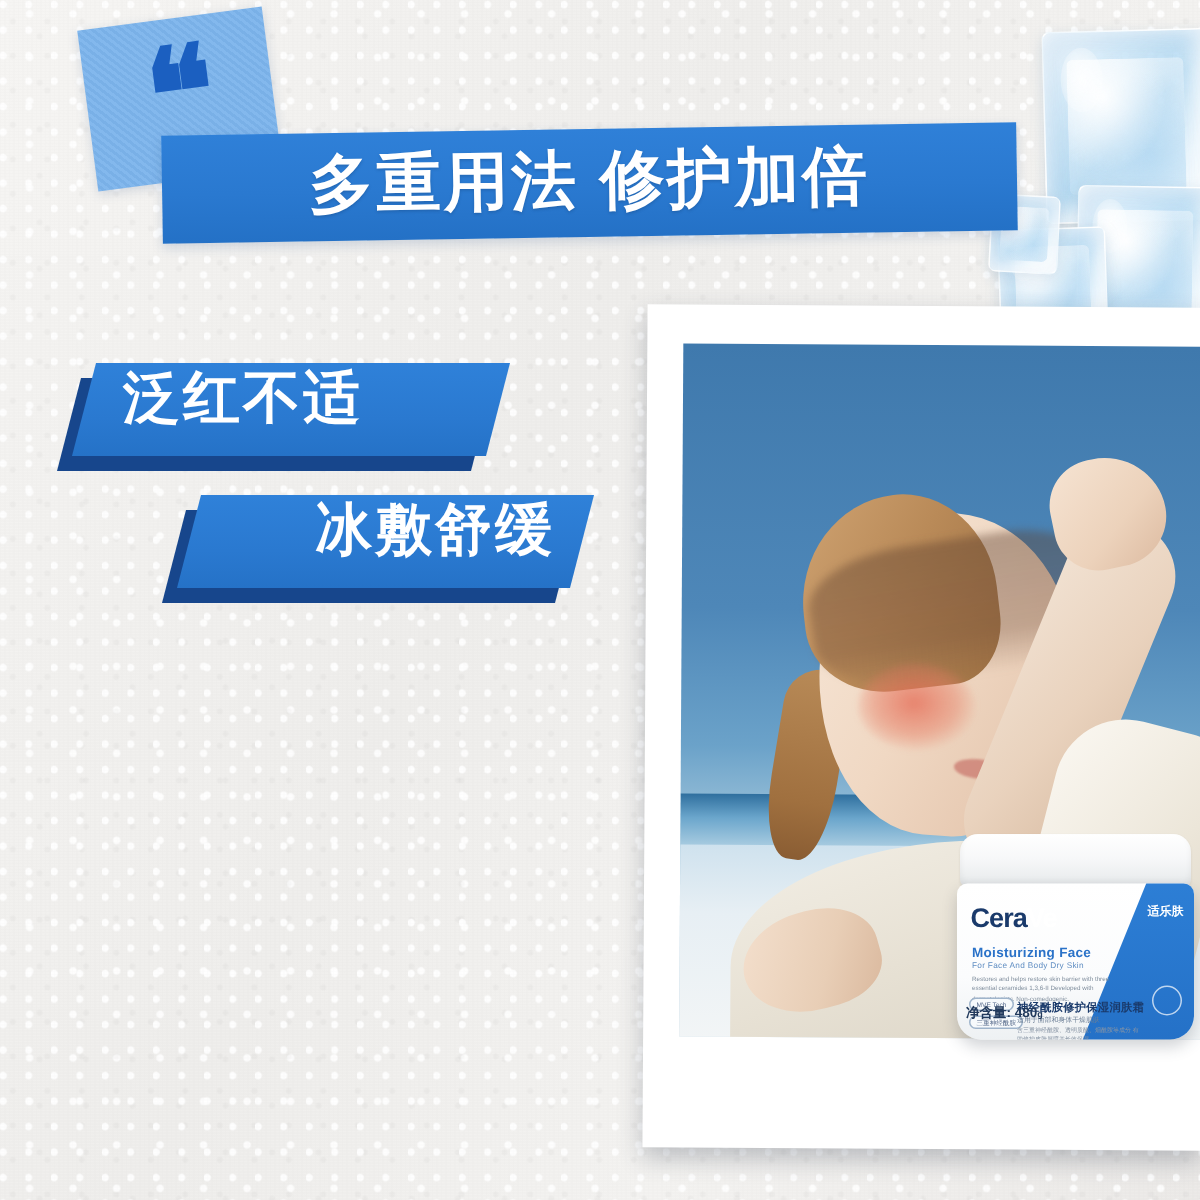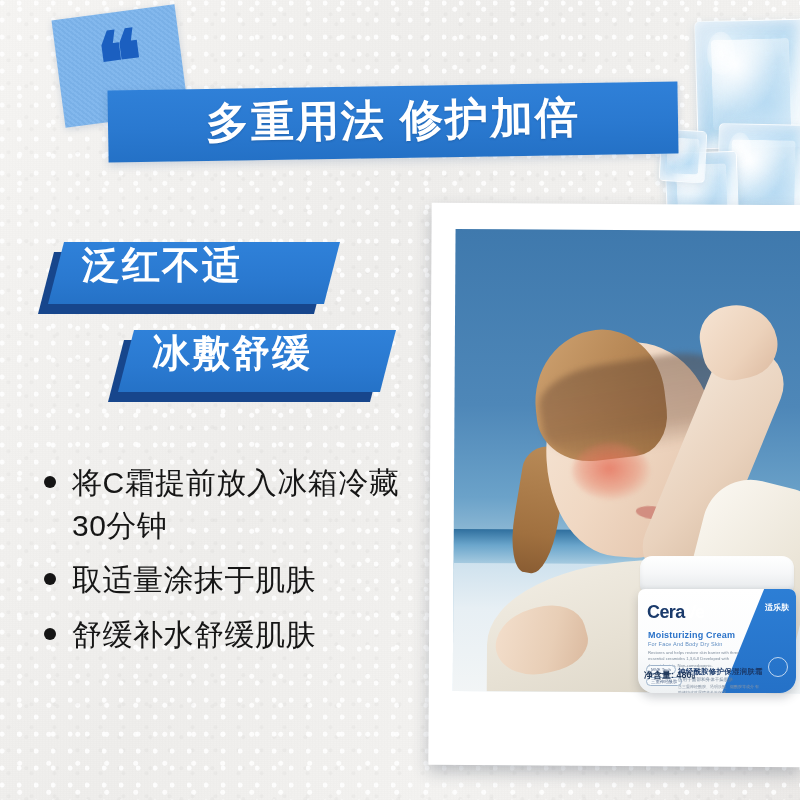--- a/index.html
+++ b/index.html
@@ -155,21 +155,21 @@
   }
   .tag-shadow {
     position: absolute;
     height: 62px;
     background: #17468c;
     clip-path: polygon(16px 0, 100% 0, calc(100% - 16px) 100%, 0 100%);
     z-index: 2;
   }
   .tag-1 { left: 48px; top: 242px; width: 292px; }
   .tag-1-shadow { left: 38px; top: 252px; width: 292px; }
-  .tag-2 { left: 118px; top: 330px; width: 278px; }
+  .tag-2 { left: 118px; top: 330px; width: 278px; justify-content: flex-end; }
   .tag-2-shadow { left: 108px; top: 340px; width: 278px; }
 
   
   .bullets {
     position: absolute;
     left: 44px;
     top: 462px;
     width: 380px;
   }
   .bullet-row {
@@ -516,34 +516,20 @@
   <div class="tag-shadow tag-1-shadow"></div>
   <div class="tag tag-1">
     <span>泛红不适</span>
   </div>
 
   <div class="tag-shadow tag-2-shadow"></div>
   <div class="tag tag-2">
     <span>冰敷舒缓</span>
   </div>
 
-  <div class="bullets">
-    <div class="bullet-row">
-      <div class="bullet-dot"></div>
-      <div class="bullet-text">将C霜提前放入冰箱冷藏30分钟</div>
-    </div>
-    <div class="bullet-row">
-      <div class="bullet-dot"></div>
-      <div class="bullet-text">取适量涂抹于肌肤</div>
-    </div>
-    <div class="bullet-row">
-      <div class="bullet-dot"></div>
-      <div class="bullet-text">舒缓补水舒缓肌肤</div>
-    </div>
-  </div>
 
   <div class="photo-card">
     <div class="photo-inner">
       <div class="sea"></div>
       <div class="sea-foam"></div>
       <div class="fig-shoulder"></div>
       <div class="fig-pony"></div>
       <div class="fig-head"></div>
       <div class="fig-hair"></div>
       <div class="fig-cheek"></div>
@@ -557,21 +543,21 @@
   </div>
 
   <div class="jar">
     <div class="jar-lid"></div>
     <div class="jar-body">
       <div class="jar-swoosh"></div>
 
       <div class="jar-brand"><span>Cera</span><span class="ve">Ve</span></div>
       <div class="jar-brand-cn">适乐肤</div>
 
-      <div class="jar-sub">Moisturizing Cream</div>
+      <div class="jar-sub">Moisturizing Face</div>
       <div class="jar-sub2">For Face And Body Dry Skin</div>
       <div class="jar-blurb">Restores and helps restore skin barrier with three essential ceramides 1,3,6-II
 Developed with dermatologists. Non-comedogenic.</div>
 
       <div class="jar-pills">
         <div class="jar-pill">MVE Tech</div>
         <div class="jar-pill">三重神经酰胺</div>
       </div>
 
       <div class="jar-cn-name">神经酰胺修护保湿润肤霜</div>

